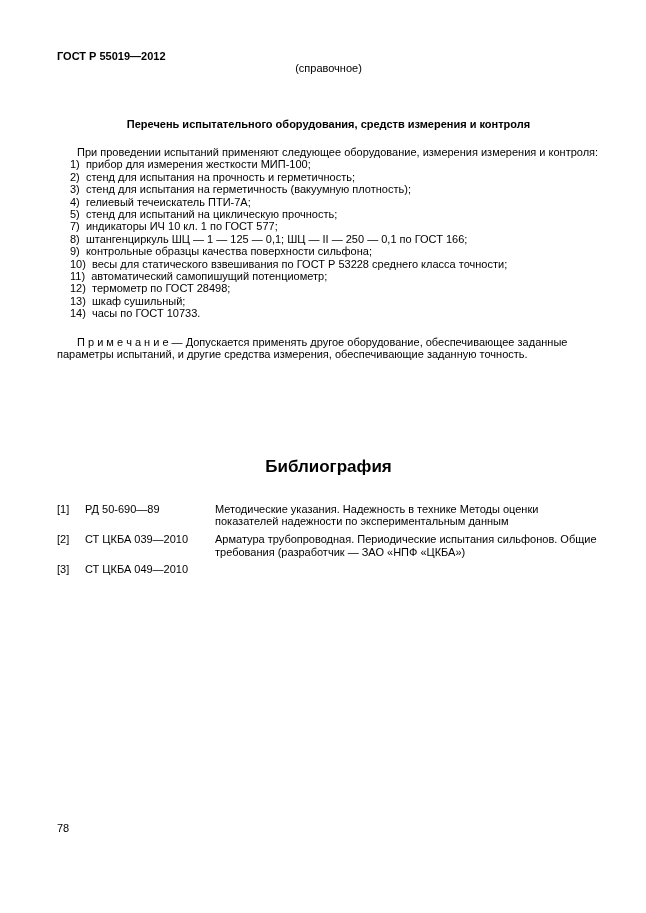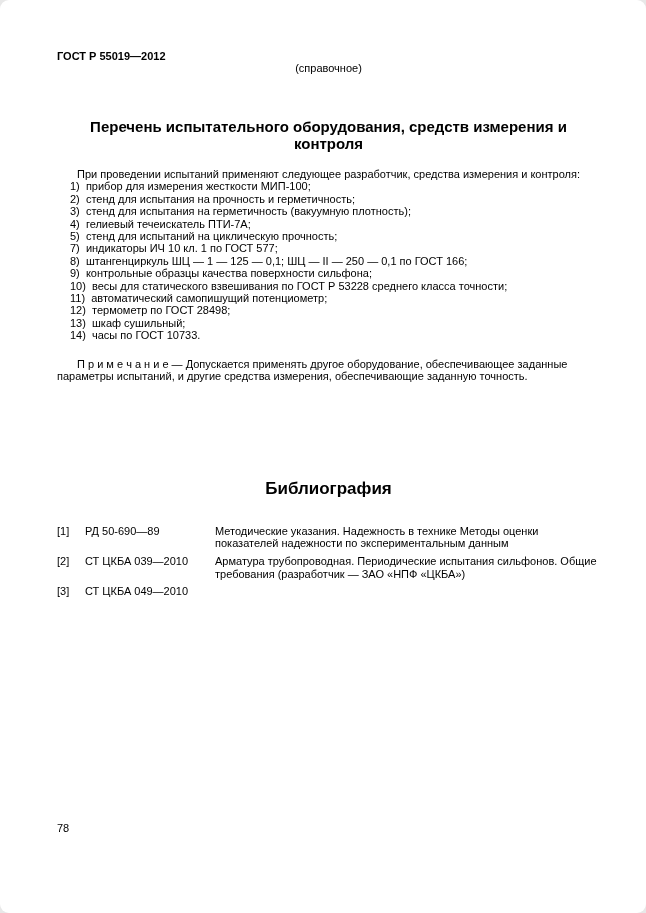--- a/index.html
+++ b/index.html
@@ -7,21 +7,20 @@
   .page {
     width: 646px;
     height: 913px;
     margin: 0 auto;
     position: relative;
     background: #ffffff;
     font-family: "Liberation Sans", sans-serif;
     font-size: 11px;
     color: #000;
     overflow: hidden;
-    border-radius: 9px;
   }
   .content {
     position: absolute;
     top: 50px;
     left: 57px;
     right: 46px;
   }
   .doc-header {
     font-weight: bold;
     font-size: 11px;
@@ -32,21 +31,21 @@
     margin-top: 17px;
     line-height: 12px;
   }
   .appendix-subtitle {
     text-align: center;
     line-height: 12px;
   }
   .section-heading {
     text-align: center;
     font-weight: bold;
-    font-size: 15px;
+    font-size: 11px;
     margin-top: 44px;
   }
   .intro {
     margin-top: 16px;
     text-indent: 20px;
     line-height: 12.4px;
   }
   .equipment-list {
     list-style: none;
     padding-left: 13px;
@@ -92,21 +91,21 @@
 
 <div class="page">
   <div class="content">
 
     <div class="doc-header">ГОСТ Р 55019—2012</div>
 
     <div class="appendix-subtitle">(справочное)</div>
 
     <div class="section-heading">Перечень испытательного оборудования, средств измерения и контроля</div>
 
-    <p class="intro">При проведении испытаний применяют следующее разработчик, средства измерения и контроля:</p>
+    <p class="intro">При проведении испытаний применяют следующее оборудование, измерения измерения и контроля:</p>
 
     <ul class="equipment-list">
       <li>1)  прибор для измерения жесткости МИП-100;</li>
       <li>2)  стенд для испытания на прочность и герметичность;</li>
       <li>3)  стенд для испытания на герметичность (вакуумную плотность);</li>
       <li>4)  гелиевый течеискатель ПТИ-7А;</li>
       <li>5)  стенд для испытаний на циклическую прочность;</li>
       <li>7)  индикаторы ИЧ 10 кл. 1 по ГОСТ 577;</li>
       <li>8)  штангенциркуль ШЦ — 1 — 125 — 0,1; ШЦ — II — 250 — 0,1 по ГОСТ 166;</li>
       <li>9)  контрольные образцы качества поверхности сильфона;</li>

